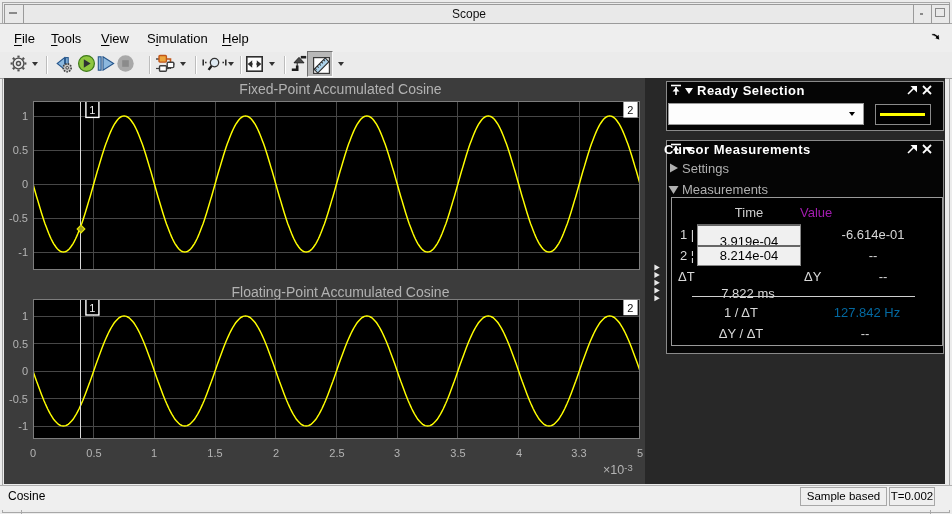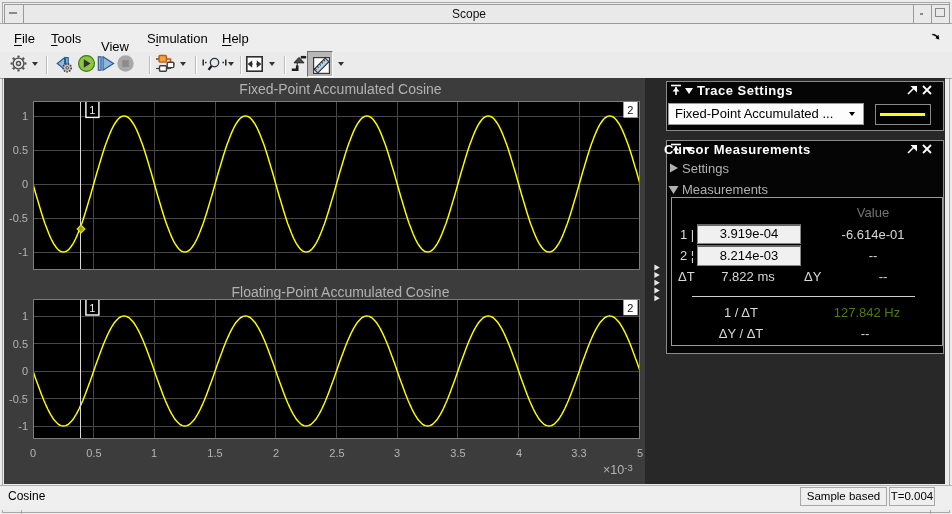--- a/index.html
+++ b/index.html
@@ -58,21 +58,21 @@
   <div class="abs tbtn" style="left:4px;width:18px;"></div>
   <div class="abs" style="left:9px;top:12px;width:8px;height:2px;background:#8a8a8a;"></div>
   <div class="abs tbtn" style="left:913px;width:17px;"></div>
   <div class="abs" style="left:920px;top:13px;width:3px;height:2px;background:#8a8a8a;"></div>
   <div class="abs tbtn" style="left:931px;width:17px;"></div>
   <div class="abs" style="left:934.5px;top:7.5px;width:8px;height:7px;border:1.5px solid #8a8a8a;"></div>
 
   <div class="abs" id="menubar"></div>
   <div class="mi" style="left:14px;"><u>F</u>ile</div>
   <div class="mi" style="left:51px;"><u>T</u>ools</div>
-  <div class="mi" style="left:101px;margin-top:8px;"><u>V</u>iew</div>
+  <div class="mi" style="left:101px;"><u>V</u>iew</div>
   <div class="mi" style="left:147px;">S<u>i</u>mulation</div>
   <div class="mi" style="left:222px;"><u>H</u>elp</div>
 
   <div class="abs" id="toolbar"></div>
 
   <div class="tsep abs" style="left:46px;top:56px;"></div>
   <div class="tsep abs" style="left:149px;top:56px;"></div>
   <div class="tsep abs" style="left:195px;top:56px;"></div>
   <div class="tsep abs" style="left:240px;top:56px;"></div>
   <div class="tsep abs" style="left:284px;top:56px;"></div>
@@ -272,29 +272,28 @@
 
   <div class="abs" id="panelarea"></div>
 
   <div class="panel" style="left:666px;top:81px;width:276px;height:48px;"></div>
   <svg class="abs" style="left:670px;top:84px;" width="24" height="12" viewBox="0 0 24 12">
     <line x1="1" y1="1.5" x2="11" y2="1.5" stroke="#fff" stroke-width="1.6"></line>
     <line x1="6" y1="3" x2="6" y2="11" stroke="#fff" stroke-width="1.6"></line>
     <path d="M2.5 7.5 L6 3.5 L9.5 7.5 Z" fill="#fff"></path>
     <path d="M15 4 L23 4 L19 10 Z" fill="#fff"></path>
   </svg>
-  <div class="ptext abs" style="left:697px;top:83px;">Trace Settings</div>
+  <div class="ptext abs" style="left:697px;top:83px;">Ready Selection</div>
   <svg class="abs" style="left:906px;top:84px;" width="28" height="12" viewBox="0 0 28 12">
     <line x1="2" y1="10" x2="9" y2="3" stroke="#fff" stroke-width="1.6"></line>
     <path d="M4.5 2 L11 2 L11 8.5 Z" fill="#fff"></path>
     <line x1="17" y1="2" x2="25" y2="10" stroke="#fff" stroke-width="1.8"></line>
     <line x1="25" y1="2" x2="17" y2="10" stroke="#fff" stroke-width="1.8"></line>
   </svg>
   <div class="abs" style="left:668px;top:103px;width:194px;height:20px;background:#fdfdfd;border:1px solid #9a9a9a;"></div>
-  <div class="abs" style="left:675px;top:106px;font-size:13px;color:#000;">Fixed-Point Accumulated ...</div>
   <div class="abs darr" style="left:849px;top:112px;border-top-color:#000;"></div>
   <div class="abs" style="left:875px;top:104px;width:54px;height:19px;background:#000;border:1px solid #8a8a8a;"></div>
   <div class="abs" style="left:880px;top:113px;width:45px;height:3px;background:#ffff00;"></div>
 
   <div class="panel" style="left:666px;top:140px;width:276px;height:212px;"></div>
   <svg class="abs" style="left:670px;top:143px;" width="24" height="12" viewBox="0 0 24 12">
     <line x1="1" y1="1.5" x2="11" y2="1.5" stroke="#fff" stroke-width="1.6"></line>
     <line x1="6" y1="3" x2="6" y2="11" stroke="#fff" stroke-width="1.6"></line>
     <path d="M2.5 7.5 L6 3.5 L9.5 7.5 Z" fill="#fff"></path>
     <path d="M15 4 L23 4 L19 10 Z" fill="#fff"></path>
@@ -309,43 +308,44 @@
   <svg class="abs" style="left:669px;top:163px;" width="10" height="10" viewBox="0 0 10 10">
     <path d="M1 0.5 L9 5 L1 9.5 Z" fill="#b0b0b0"></path>
   </svg>
   <div class="sect abs" style="left:682px;top:161px;">Settings</div>
   <svg class="abs" style="left:668px;top:185px;" width="11" height="10" viewBox="0 0 11 10">
     <path d="M0.5 1 L10.5 1 L5.5 9 Z" fill="#b0b0b0"></path>
   </svg>
   <div class="sect abs" style="left:682px;top:182px;">Measurements</div>
 
   <div class="abs" style="left:671px;top:197px;width:270px;height:147px;background:#000;border:1px solid #9a9a9a;"></div>
-  <div class="abs" style="left:800px;top:205px;width:146px;text-align:center;font-size:13px;color:#737373;">Value</div>
+  <div class="abs" style="left:671px;top:205px;width:156px;text-align:center;font-size:13px;color:#cfcfcf;">Time</div>
+  <div class="abs" style="left:800px;top:205px;width:146px;font-size:13px;color:#a21caf;">Value</div>
 
   <div class="abs" style="left:680px;top:227px;font-size:13px;color:#d8d8d8;">1 |</div>
-  <div class="abs" style="left:697px;top:224px;width:102px;height:17px;background:#f0f0f0;border:1px solid #888;border-top:2px solid #666;text-align:center;font-size:13px;color:#000;padding-top:0;">3.919e-04</div>
+  <div class="abs" style="left:697px;top:224px;width:102px;height:17px;background:#f0f0f0;border:1px solid #888;border-top:2px solid #666;text-align:center;font-size:13px;color:#000;padding-top:8px;">3.919e-04</div>
   <div class="abs" style="left:800px;top:227px;width:146px;text-align:center;font-size:13px;color:#d8d8d8;">-6.614e-01</div>
 
   <div class="abs" style="left:680px;top:248px;font-size:13px;color:#d8d8d8;">2 ¦</div>
-  <div class="abs" style="left:697px;top:245px;width:102px;height:17px;background:#f0f0f0;border:1px solid #888;border-top:2px solid #666;text-align:center;font-size:13px;color:#000;padding-top:1px;">8.214e-03</div>
+  <div class="abs" style="left:697px;top:245px;width:102px;height:17px;background:#f0f0f0;border:1px solid #888;border-top:2px solid #666;text-align:center;font-size:13px;color:#000;padding-top:1px;">8.214e-04</div>
   <div class="abs" style="left:800px;top:248px;width:146px;text-align:center;font-size:13px;color:#d8d8d8;">--</div>
 
   <div class="abs" style="left:678px;top:269px;font-size:13px;color:#d8d8d8;">ΔT</div>
-  <div class="abs" style="left:697px;top:269px;width:102px;text-align:center;font-size:13px;color:#d8d8d8;">7.822 ms</div>
+  <div class="abs" style="left:697px;top:286px;width:102px;text-align:center;font-size:13px;color:#d8d8d8;">7.822 ms</div>
   <div class="abs" style="left:804px;top:269px;font-size:13px;color:#d8d8d8;">ΔY</div>
   <div class="abs" style="left:820px;top:269px;width:126px;text-align:center;font-size:13px;color:#d8d8d8;">--</div>
 
   <div class="abs" style="left:692px;top:296px;width:223px;height:1px;background:#cfcfcf;"></div>
 
   <div class="abs" style="left:663px;top:305px;width:156px;text-align:center;font-size:13px;color:#d8d8d8;">1 / ΔT</div>
-  <div class="abs" style="left:794px;top:305px;width:146px;text-align:center;font-size:13px;color:#4d7c0f;">127.842 Hz</div>
+  <div class="abs" style="left:794px;top:305px;width:146px;text-align:center;font-size:13px;color:#0369a1;">127.842 Hz</div>
   <div class="abs" style="left:663px;top:326px;width:156px;text-align:center;font-size:13px;color:#d8d8d8;">ΔY / ΔT</div>
   <div class="abs" style="left:792px;top:326px;width:146px;text-align:center;font-size:13px;color:#d8d8d8;">--</div>
 
   <div class="abs" id="status"></div>
   <div class="abs" style="left:8px;top:489px;font-size:12px;color:#000;">Cosine</div>
   <div class="abs sbox" style="left:800px;width:85px;">Sample based</div>
-  <div class="abs sbox" style="left:889px;width:44px;">T=0.004</div>
+  <div class="abs sbox" style="left:889px;width:44px;">T=0.002</div>
 
   <svg class="abs" style="left:929px;top:33px;" width="14" height="12" viewBox="0 0 16 14">
     <path d="M1 3 Q4 0.5 8 2 L9 0 L13 6 L6 6.5 L7.5 4.5 Q4.5 3.5 2.5 5 Z" fill="#000" stroke="#fff" stroke-width="0.8" transform="rotate(25 7 6)"></path>
   </svg>
 </div>
 
 </body></html>

